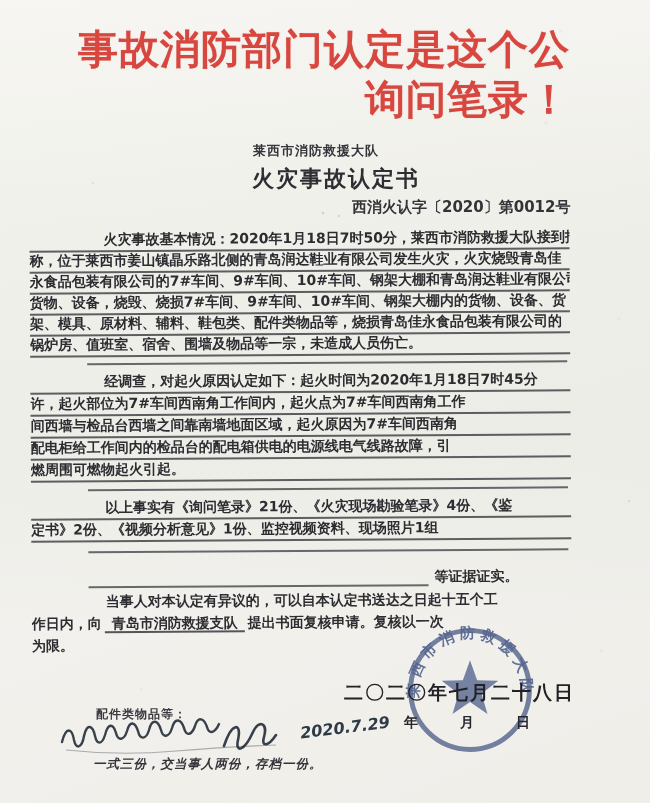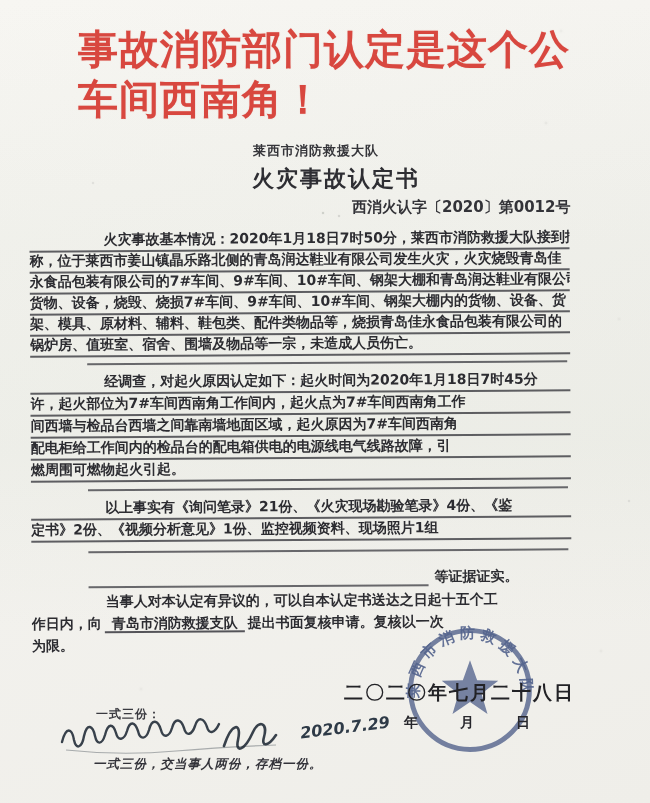--- a/index.html
+++ b/index.html
@@ -27,20 +27,21 @@
       545px 122px 2px rgba(150,150,150,.28),618px 318px 2px rgba(150,150,150,.22),
       40px 520px 1px rgba(120,120,120,.25),600px 650px 2px rgba(140,140,140,.2),
       92px 182px 1px rgba(130,130,130,.25),560px 30px 2px rgba(160,160,160,.25),
       140px 688px 2px rgba(140,140,140,.22),628px 500px 1px rgba(130,130,130,.25);
   }
   .red-annotation{
     position:absolute;left:78px;top:24px;z-index:5;
     font-size:40px;line-height:50px;font-weight:800;letter-spacing:1px;
     color:#d8473f;text-shadow:0 0 1px rgba(216,71,63,.35);
     white-space:nowrap;
+    text-align:right;
   }
   .agency-small{
     position:absolute;left:253px;top:142px;
     font-size:13px;font-weight:700;color:#35353a;letter-spacing:1px;white-space:nowrap;
   }
   .doc-title{
     position:absolute;left:252px;top:164px;
     font-size:22px;font-weight:800;color:#2e2e33;letter-spacing:2px;white-space:nowrap;
   }
   .doc-number{
@@ -96,21 +97,21 @@
 </style>
 </head>
 <body>
 
 <div class="page">
   <div class="tint"></div>
   <div class="speckles"></div>
 
   <div class="red-annotation">
     <div>事故消防部门认定是这个公</div>
-    <div>车间西南角！</div>
+    <div>询问笔录！</div>
   </div>
 
   <div class="agency-small">莱西市消防救援大队</div>
   <div class="doc-title">火灾事故认定书</div>
   <div class="doc-number">西消火认字〔2020〕第0012号</div>
 
   <div class="body-block">
     <div class="bline indent" style="top:228px">火灾事故基本情况：2020年1月18日7时50分，莱西市消防救援大队接到报警</div>
     <div class="bline" style="top:249px">称，位于莱西市姜山镇晶乐路北侧的青岛润达鞋业有限公司发生火灾，火灾烧毁青岛佳</div>
     <div class="bline" style="top:270px">永食品包装有限公司的7#车间、9#车间、10#车间、钢架大棚和青岛润达鞋业有限公司的</div>
@@ -159,21 +160,21 @@
       </text>
     </svg>
   </div>
 
   <div class="ymd-row">
     <span>年</span>
     <span>月</span>
     <span>日</span>
   </div>
 
-  <div class="sig-label">一式三份：</div>
+  <div class="sig-label">配件类物品等：</div>
   <div class="scribble">
     <svg width="250" height="48" viewBox="0 0 250 48">
       <path d="M6,30 c4,-16 10,-14 12,-2 c2,10 8,8 10,-4 c3,-14 9,-10 11,0 c2,9 7,9 10,-1 c3,-12 8,-12 11,-2 c2,8 8,8 11,-2 c3,-11 8,-9 11,0 c2,9 8,9 11,-1 c3,-12 9,-10 12,0 c2,8 8,8 11,-2 c3,-11 9,-9 12,0 c2,9 8,7 11,-2 c3,-10 9,-8 12,1 c2,8 8,6 12,-3" fill="none" stroke="#232d3a" stroke-width="2.4" stroke-linecap="round" opacity="0.9"></path>
       <path d="M168,34 c8,-24 18,-24 14,-6 c-3,13 6,12 15,-8 c6,-13 15,-9 11,5 c-3,10 4,10 12,-2" fill="none" stroke="#232d3a" stroke-width="2.6" stroke-linecap="round" opacity="0.9"></path>
       <path d="M10,38 q55,6 110,1 q45,-4 100,-6" fill="none" stroke="#232d3a" stroke-width="1.2" opacity="0.35"></path>
     </svg>
   </div>
   <div class="hand-date">2020.7.29</div>
 
   <div class="copies-note">一式三份，交当事人两份，存档一份。</div>

